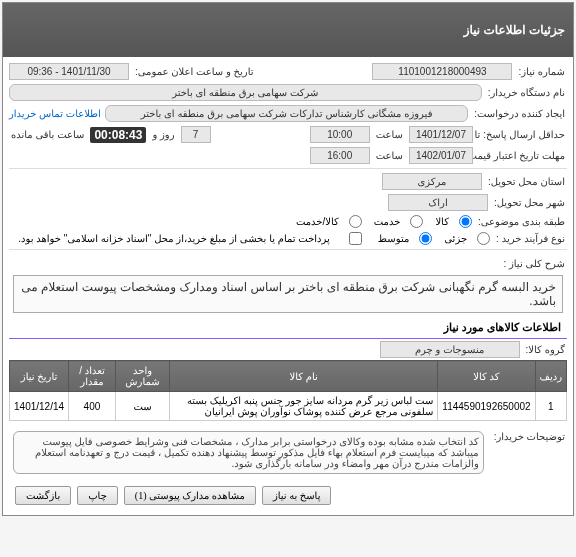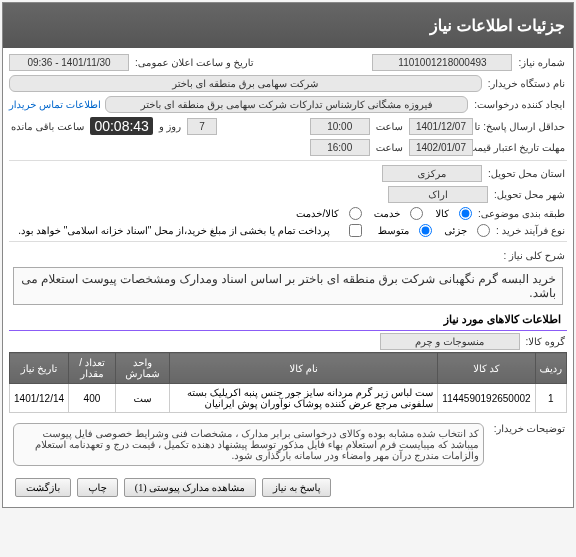--- a/index.html
+++ b/index.html
@@ -11,22 +11,22 @@
   width: 576px;
 }
 .panel {
   border: 1px solid #888;
   margin: 2px;
   background: #fff;
 }
 .panel-header {
   background: linear-gradient(#666, #555);
   color: #fff;
-  padding: 13px 8px;
-  font-size: 16px;
+  padding: 20px 8px;
+  font-size: 12px;
   font-weight: bold;
 }
 .content { padding: 4px 6px; }
 .row {
   display: flex;
   align-items: center;
   padding: 2px 0;
   gap: 4px;
 }
 .label {
@@ -114,22 +114,23 @@
   border-radius: 2px;
   font-family: Tahoma;
 }
 .time-remaining {
   font-size: 10px;
 }
 .time-box {
   background: #333;
   color: #fff;
   padding: 1px 4px;
-  font-size: 14px;
+  font-size: 12px;
   border-radius: 2px;
+  font-weight: bold;
 }
 hr.sep { border: none; border-top: 1px solid #ddd; margin: 2px 0; }
 .note-box {
   border: 1px solid #aaa;
   padding: 4px 4px;
   margin: 4px;
   font-size: 10px;
   color: #444;
   background: #fafafa;
 }

